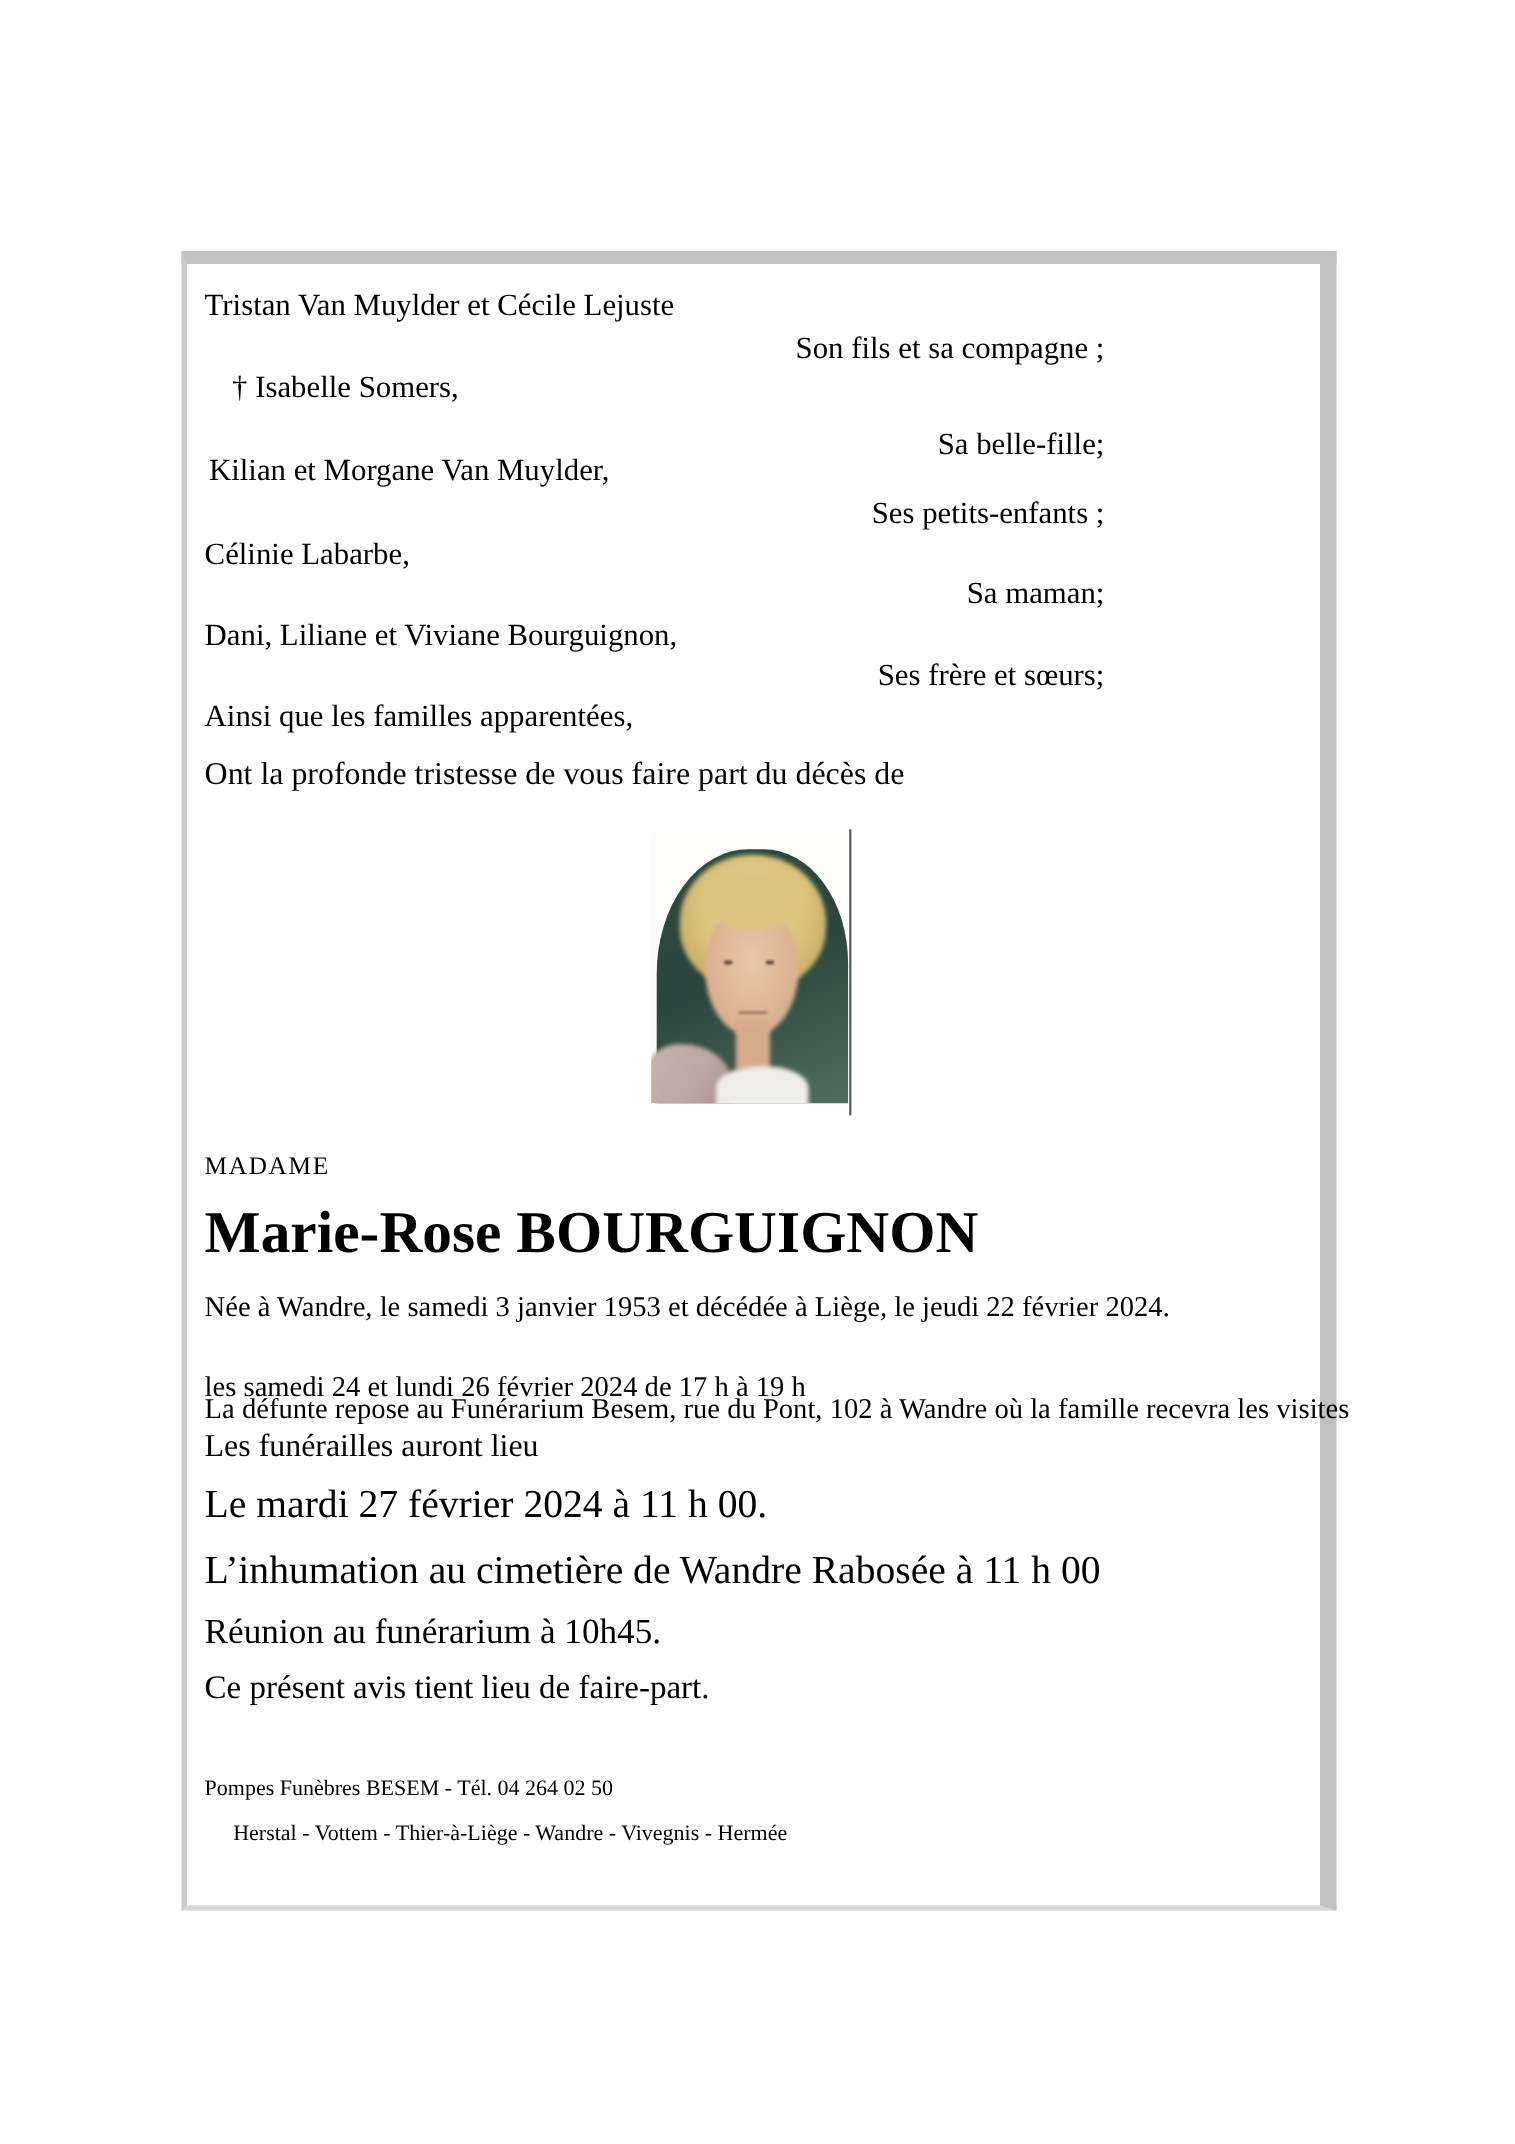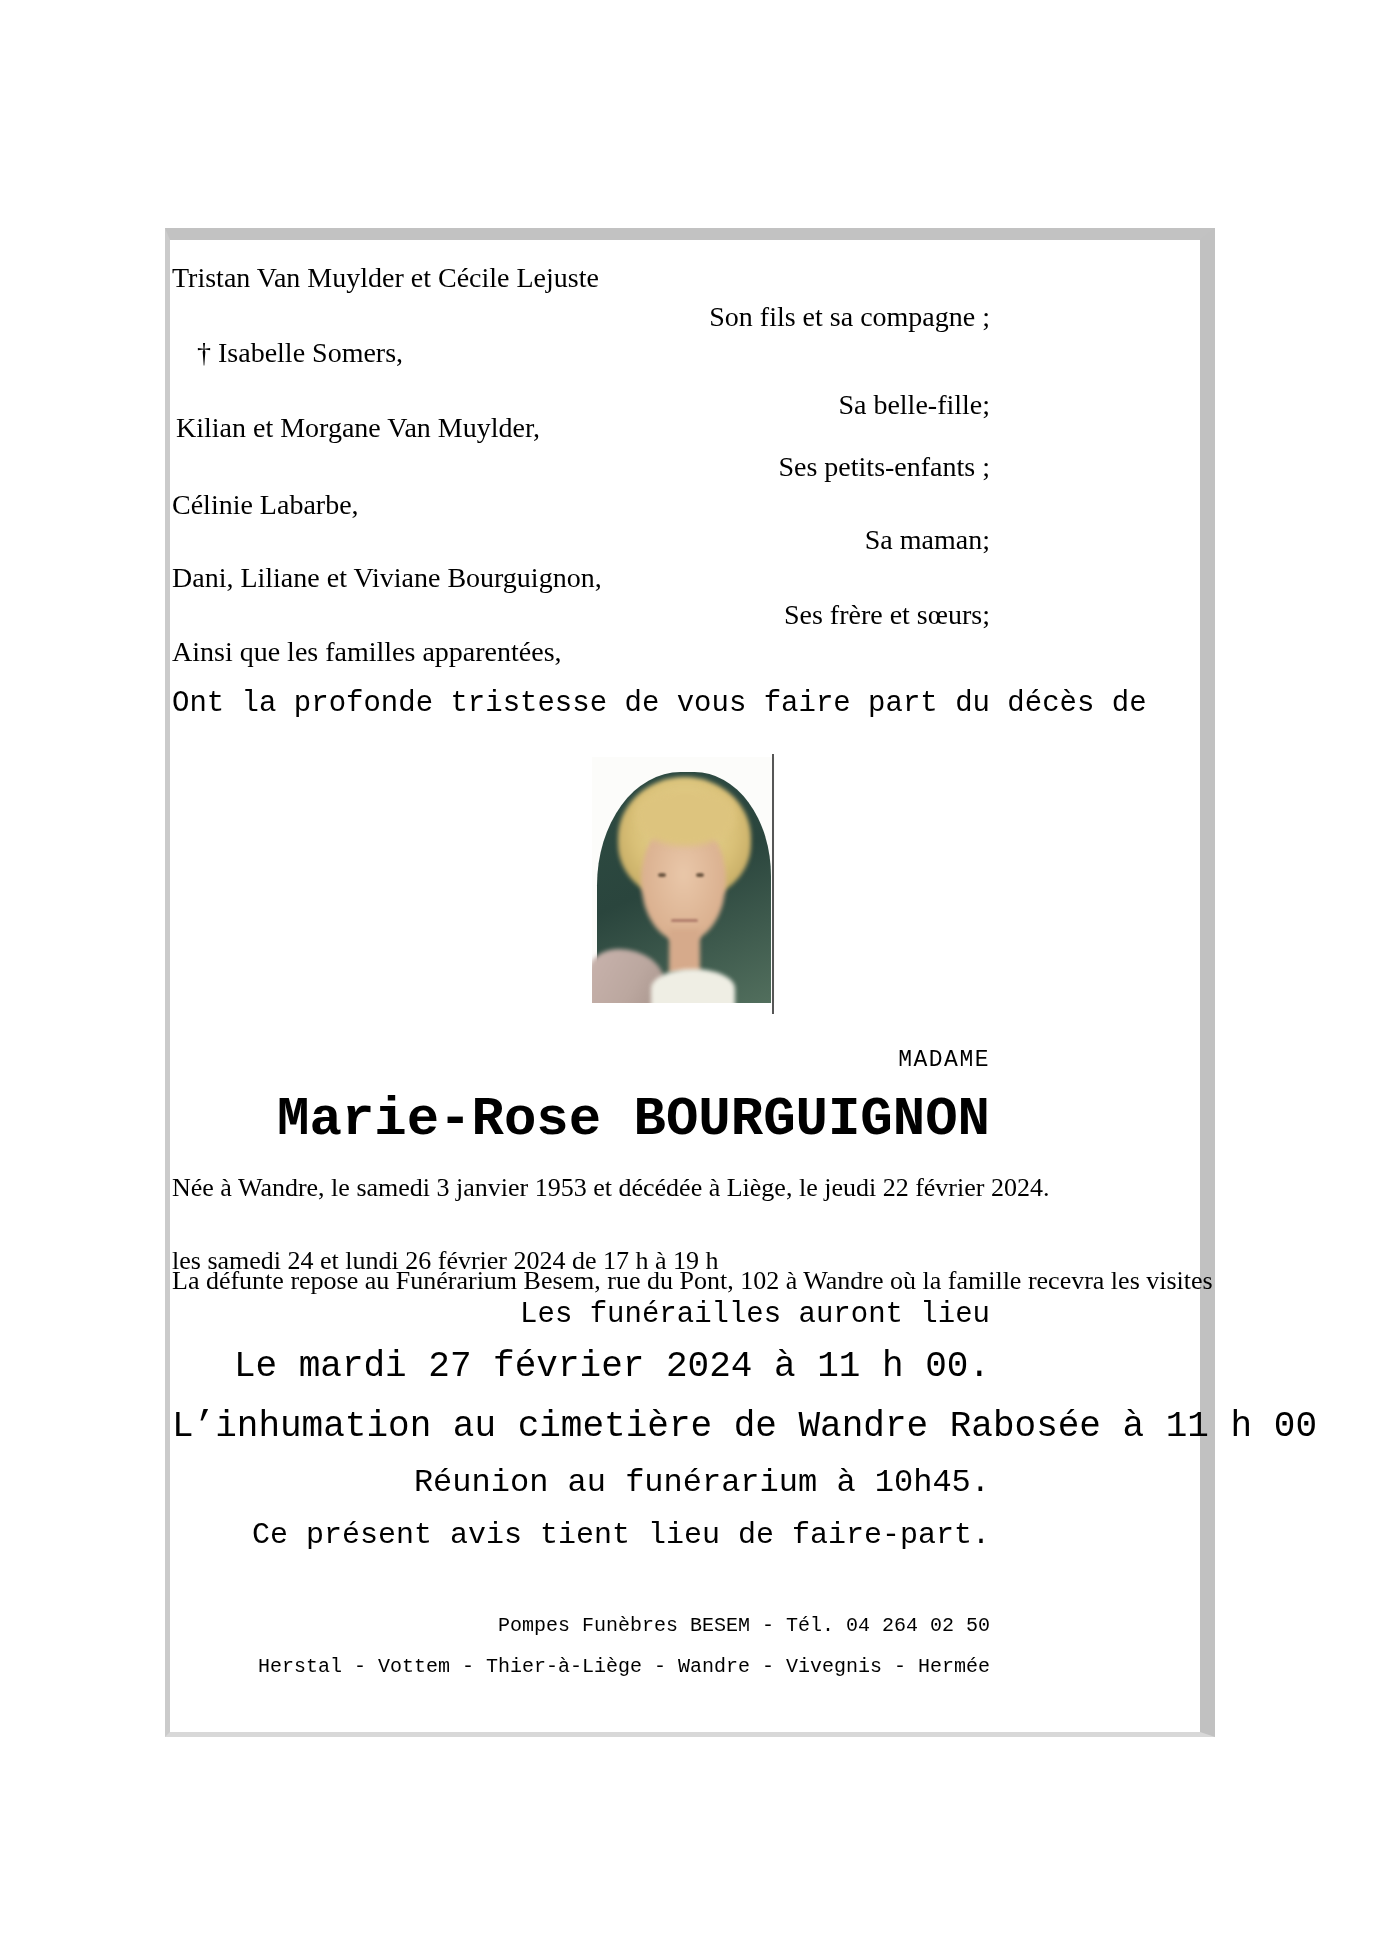--- a/index.html
+++ b/index.html
@@ -27,31 +27,31 @@
     border-top: 12px solid #c2c2c2;
     border-right: 15px solid #c1c1c1;
     border-bottom: 5px solid #d8d8d8;
     border-left: 5px solid #cbcbcb;
     background: #ffffff;
   }
 
   
   .line {
     position: absolute;
-    left: 158px;
+    left: 172px;
     width: 854px;
     box-sizing: border-box;
     padding: 0 22px 0 14px;
     font-size: 28px;
     line-height: 40px;
     white-space: nowrap;
   }
   .al { text-align: left; }
   .ar { text-align: right; }
-  .ac { text-align: right; font-family: Liberation Mono, monospace; }
+  .ac { text-align: left; }
 
   .t1  { top: 258px; }
   .t2  { top: 297px; }
   .t3  { top: 333px; margin-left: 25px; }
   .t4  { top: 373px; margin-top: 12px; }
   .t5  { top: 408px; padding-left: 18px; }
   .t6  { top: 447px; }
   .t7  { top: 485px; }
   .t8  { top: 520px; }
   .t9  { top: 558px; }

